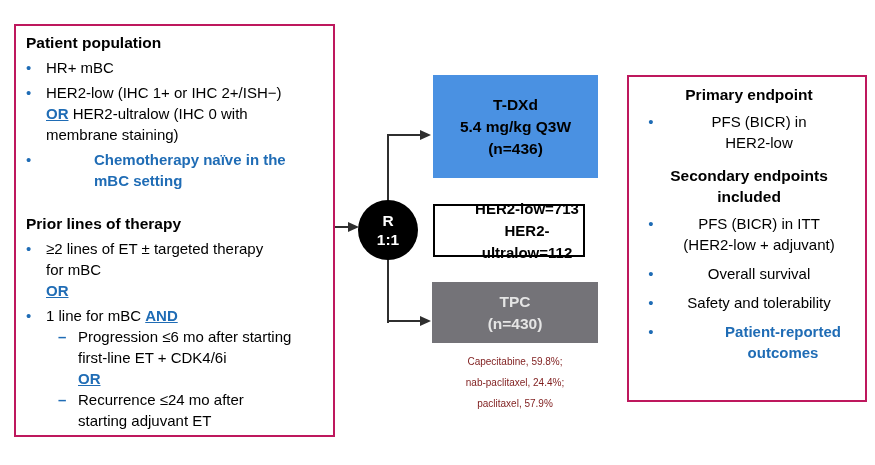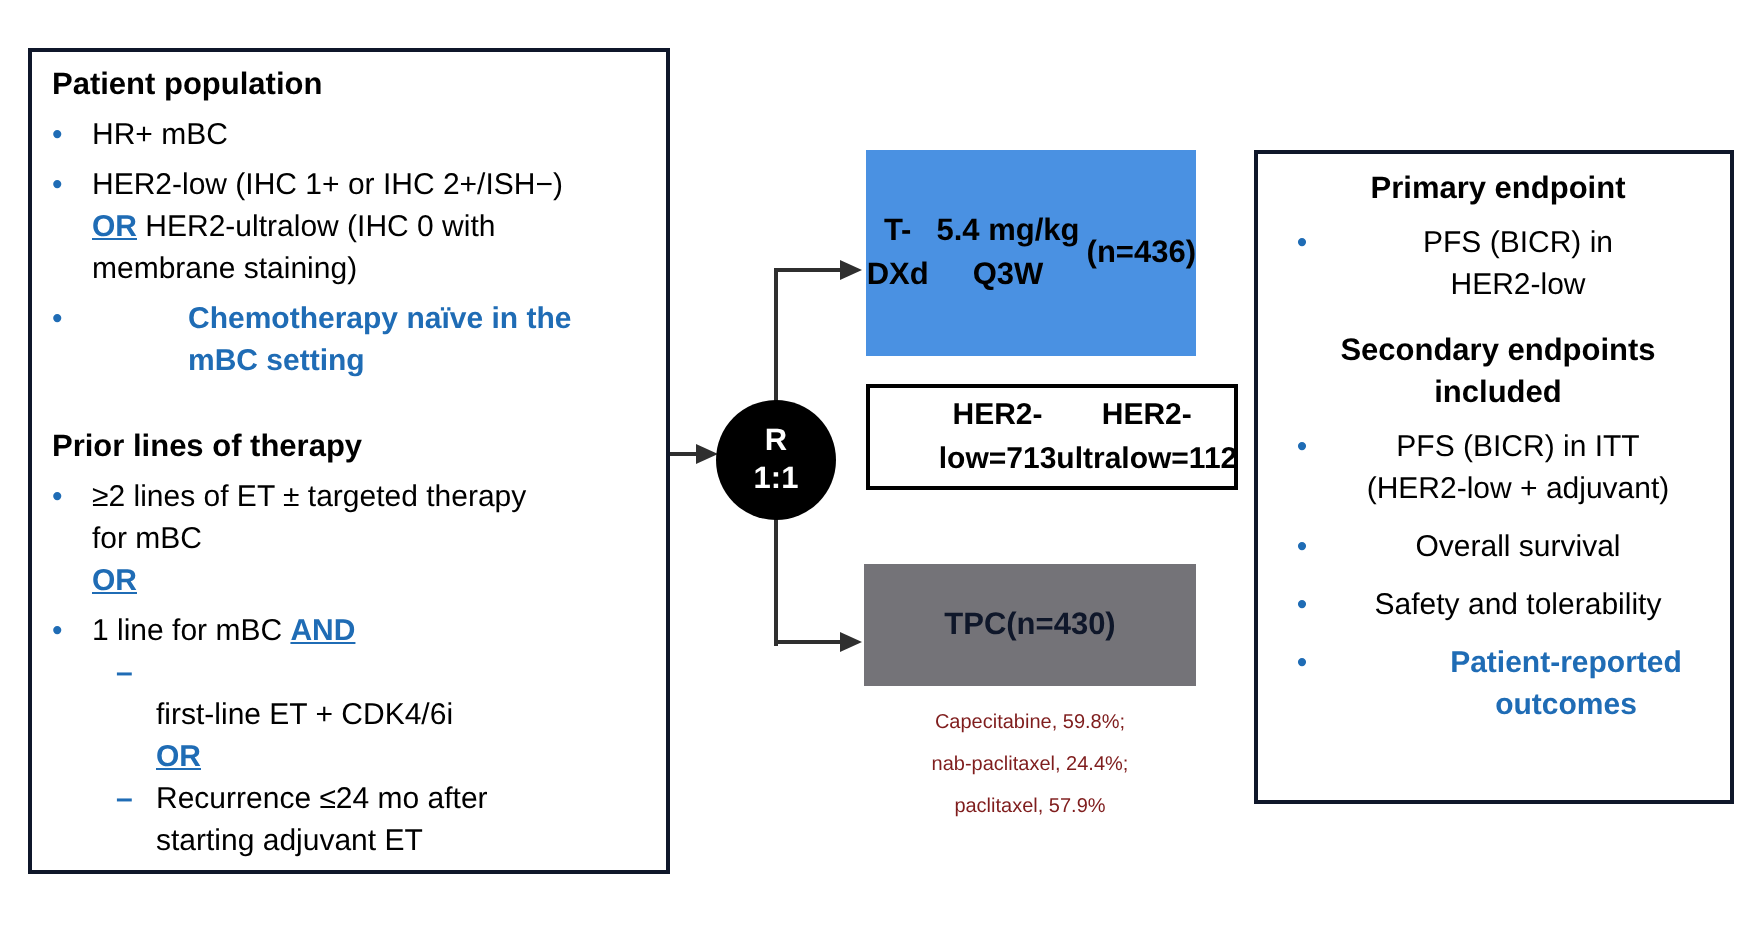--- a/index.html
+++ b/index.html
@@ -7,42 +7,42 @@
     --box-blue:#4a91e2;
     --box-gray:#747378;
     --line-color:#2f2f2f;
   }
   html,body{margin:0;padding:0;background:#ffffff;}
   .canvas{
     position:relative;width:875px;height:465px;background:#ffffff;
     font-family:"Liberation Sans", sans-serif;color:#000;overflow:hidden;
   }
   .panel{
-    position:absolute;background:#fff;border:2px solid #0f172a;box-sizing:border-box;
+    position:absolute;background:#fff;border:2px solid #be185d;box-sizing:border-box;
     font-size:15px;line-height:21px;
   }
   .heading{font-weight:bold;font-size:15.5px;line-height:21px;margin:0 0 4px 0;}
   .section-gap{margin-top:22px;}
   .bullet{display:flex;margin:0 0 4px 0;}
   .marker{flex:none;width:20px;color:var(--accent-blue);}
   .marker.dot::before{content:"•";}
   .marker.dash::before{content:"–";font-weight:bold;}
   .li-text{flex:1;}
   .sub{display:flex;margin:0 0 0 12px;}
   .sub .marker{width:20px;}
   .blue-strong{color:var(--accent-blue);font-weight:bold;margin-left:48px;}
   .or-link{color:var(--accent-blue);font-weight:bold;text-decoration:underline;}
   .or-block{display:block;color:var(--accent-blue);font-weight:bold;}
   .or-block span{text-decoration:underline;}
   .flow-box{
-    position:absolute;display:flex;flex-direction:row;align-items:center;justify-content:center;
+    position:absolute;display:flex;flex-direction:column;align-items:center;justify-content:center;
     text-align:center;font-weight:bold;font-size:15.5px;line-height:22px;box-sizing:border-box;
   }
   .box-tdxd{background:var(--box-blue);color:#000;}
-  .box-tpc{background:var(--box-gray);color:#0f172a;}
+  .box-tpc{background:var(--box-gray);color:#e5e5e5;}
   .box-cohort{background:#fff;border:2px solid #000;color:#000;font-size:15px;}
   .caption{
     position:absolute;text-align:center;font-size:10px;line-height:21px;color:#7f1d1d;
   }
   .line{position:absolute;background:var(--line-color);z-index:1;}
   .arrowhead{
     position:absolute;width:0;height:0;z-index:1;
     border-top:5px solid transparent;border-bottom:5px solid transparent;
     border-left:11px solid var(--line-color);
   }
@@ -102,21 +102,21 @@
 
     <div class="bullet">
       <span class="marker dot"></span>
       <div class="li-text">
         <span>1 line for mBC</span>
         <span class="or-link">AND</span>
 
         <div class="sub">
           <span class="marker dash"></span>
           <div class="li-text">
-            <br>
+            <span>Progression ≤6 mo after starting</span><br>
             <span>first-line ET + CDK4/6i</span>
             <span class="or-block"><span>OR</span></span>
           </div>
         </div>
 
         <div class="sub">
           <span class="marker dash"></span>
           <div class="li-text">
             <span>Recurrence ≤24 mo after</span><br>
             <span>starting adjuvant ET</span>
@@ -141,21 +141,21 @@
     <span>R</span>
     <span>1:1</span>
   </div>
 
   <div class="flow-box box-tdxd" style="left:433px;top:75px;width:165px;height:103px;">
     <span>T-DXd</span>
     <span>5.4 mg/kg Q3W</span>
     <span>(n=436)</span>
   </div>
 
-  <div class="flow-box box-cohort" style="left:433px;top:192px;width:186px;height:53px;padding-left:36px;">
+  <div class="flow-box box-cohort" style="left:433px;top:204px;width:152px;height:53px;padding-left:36px;">
     <span>HER2-low=713</span>
     <span>HER2-ultralow=112</span>
   </div>
 
   <div class="flow-box box-tpc" style="left:432px;top:282px;width:166px;height:61px;">
     <span>TPC</span>
     <span>(n=430)</span>
   </div>
 
   <div class="caption" style="left:395px;top:351px;width:240px;">

